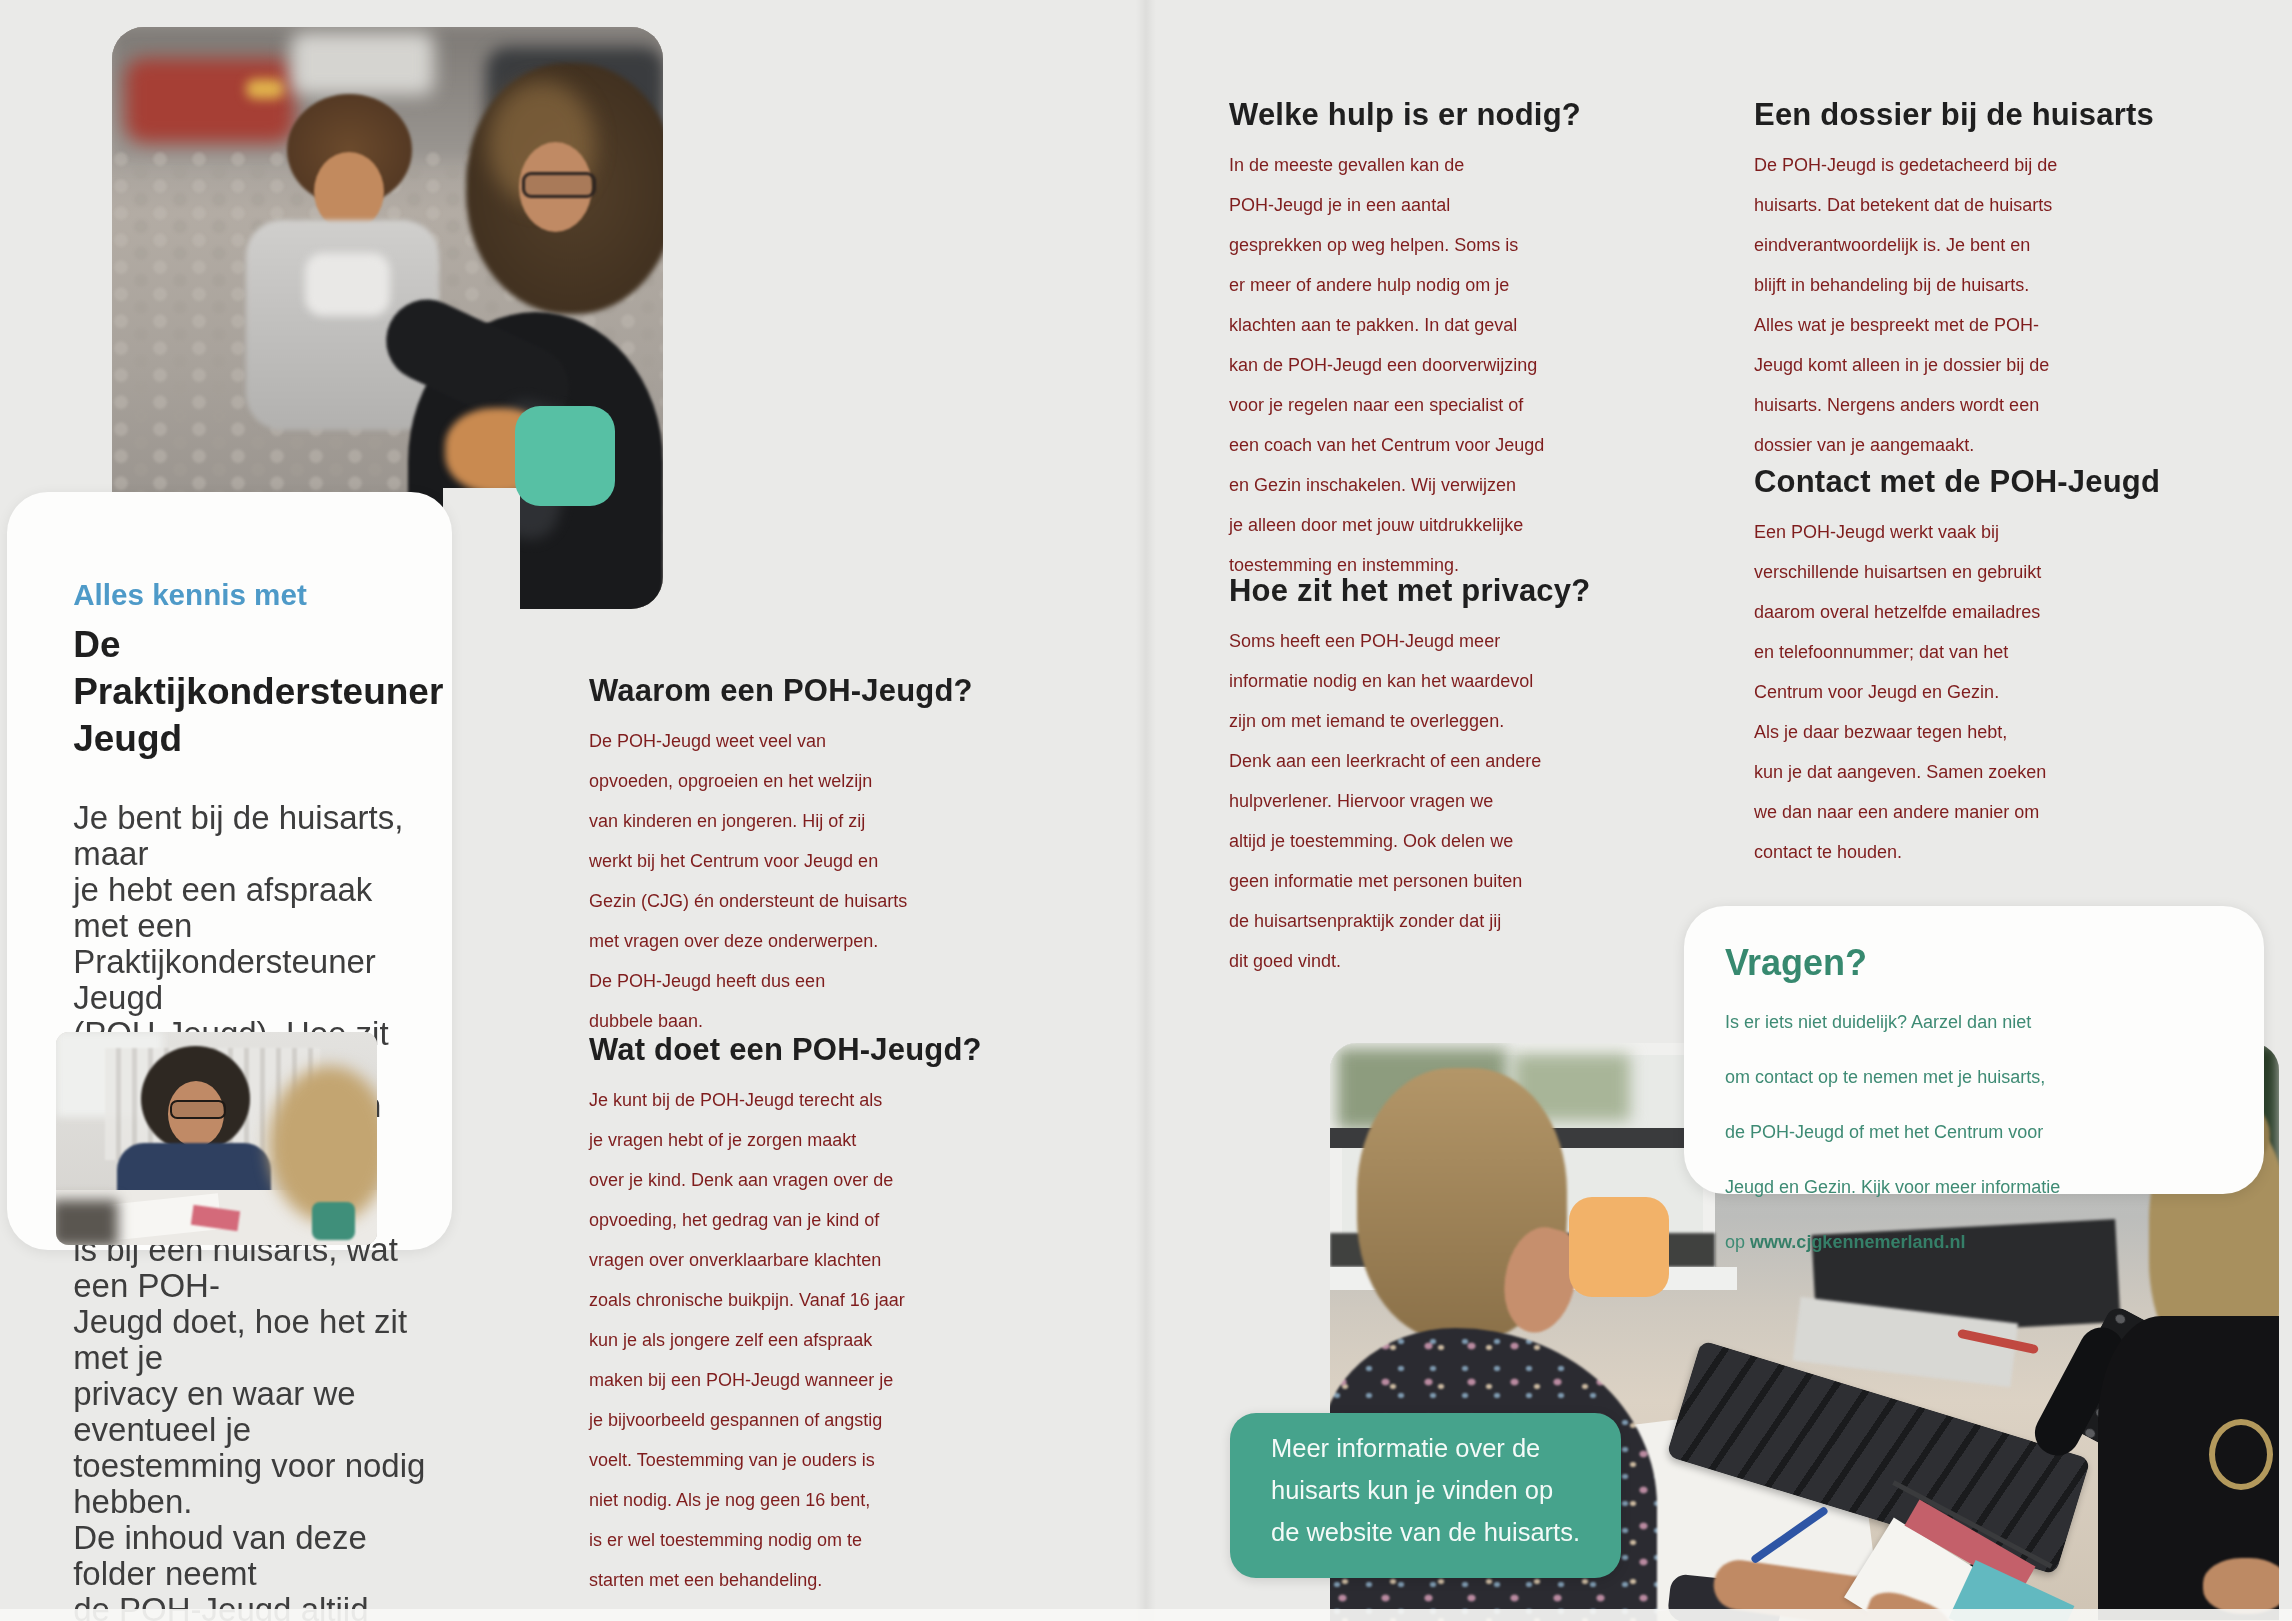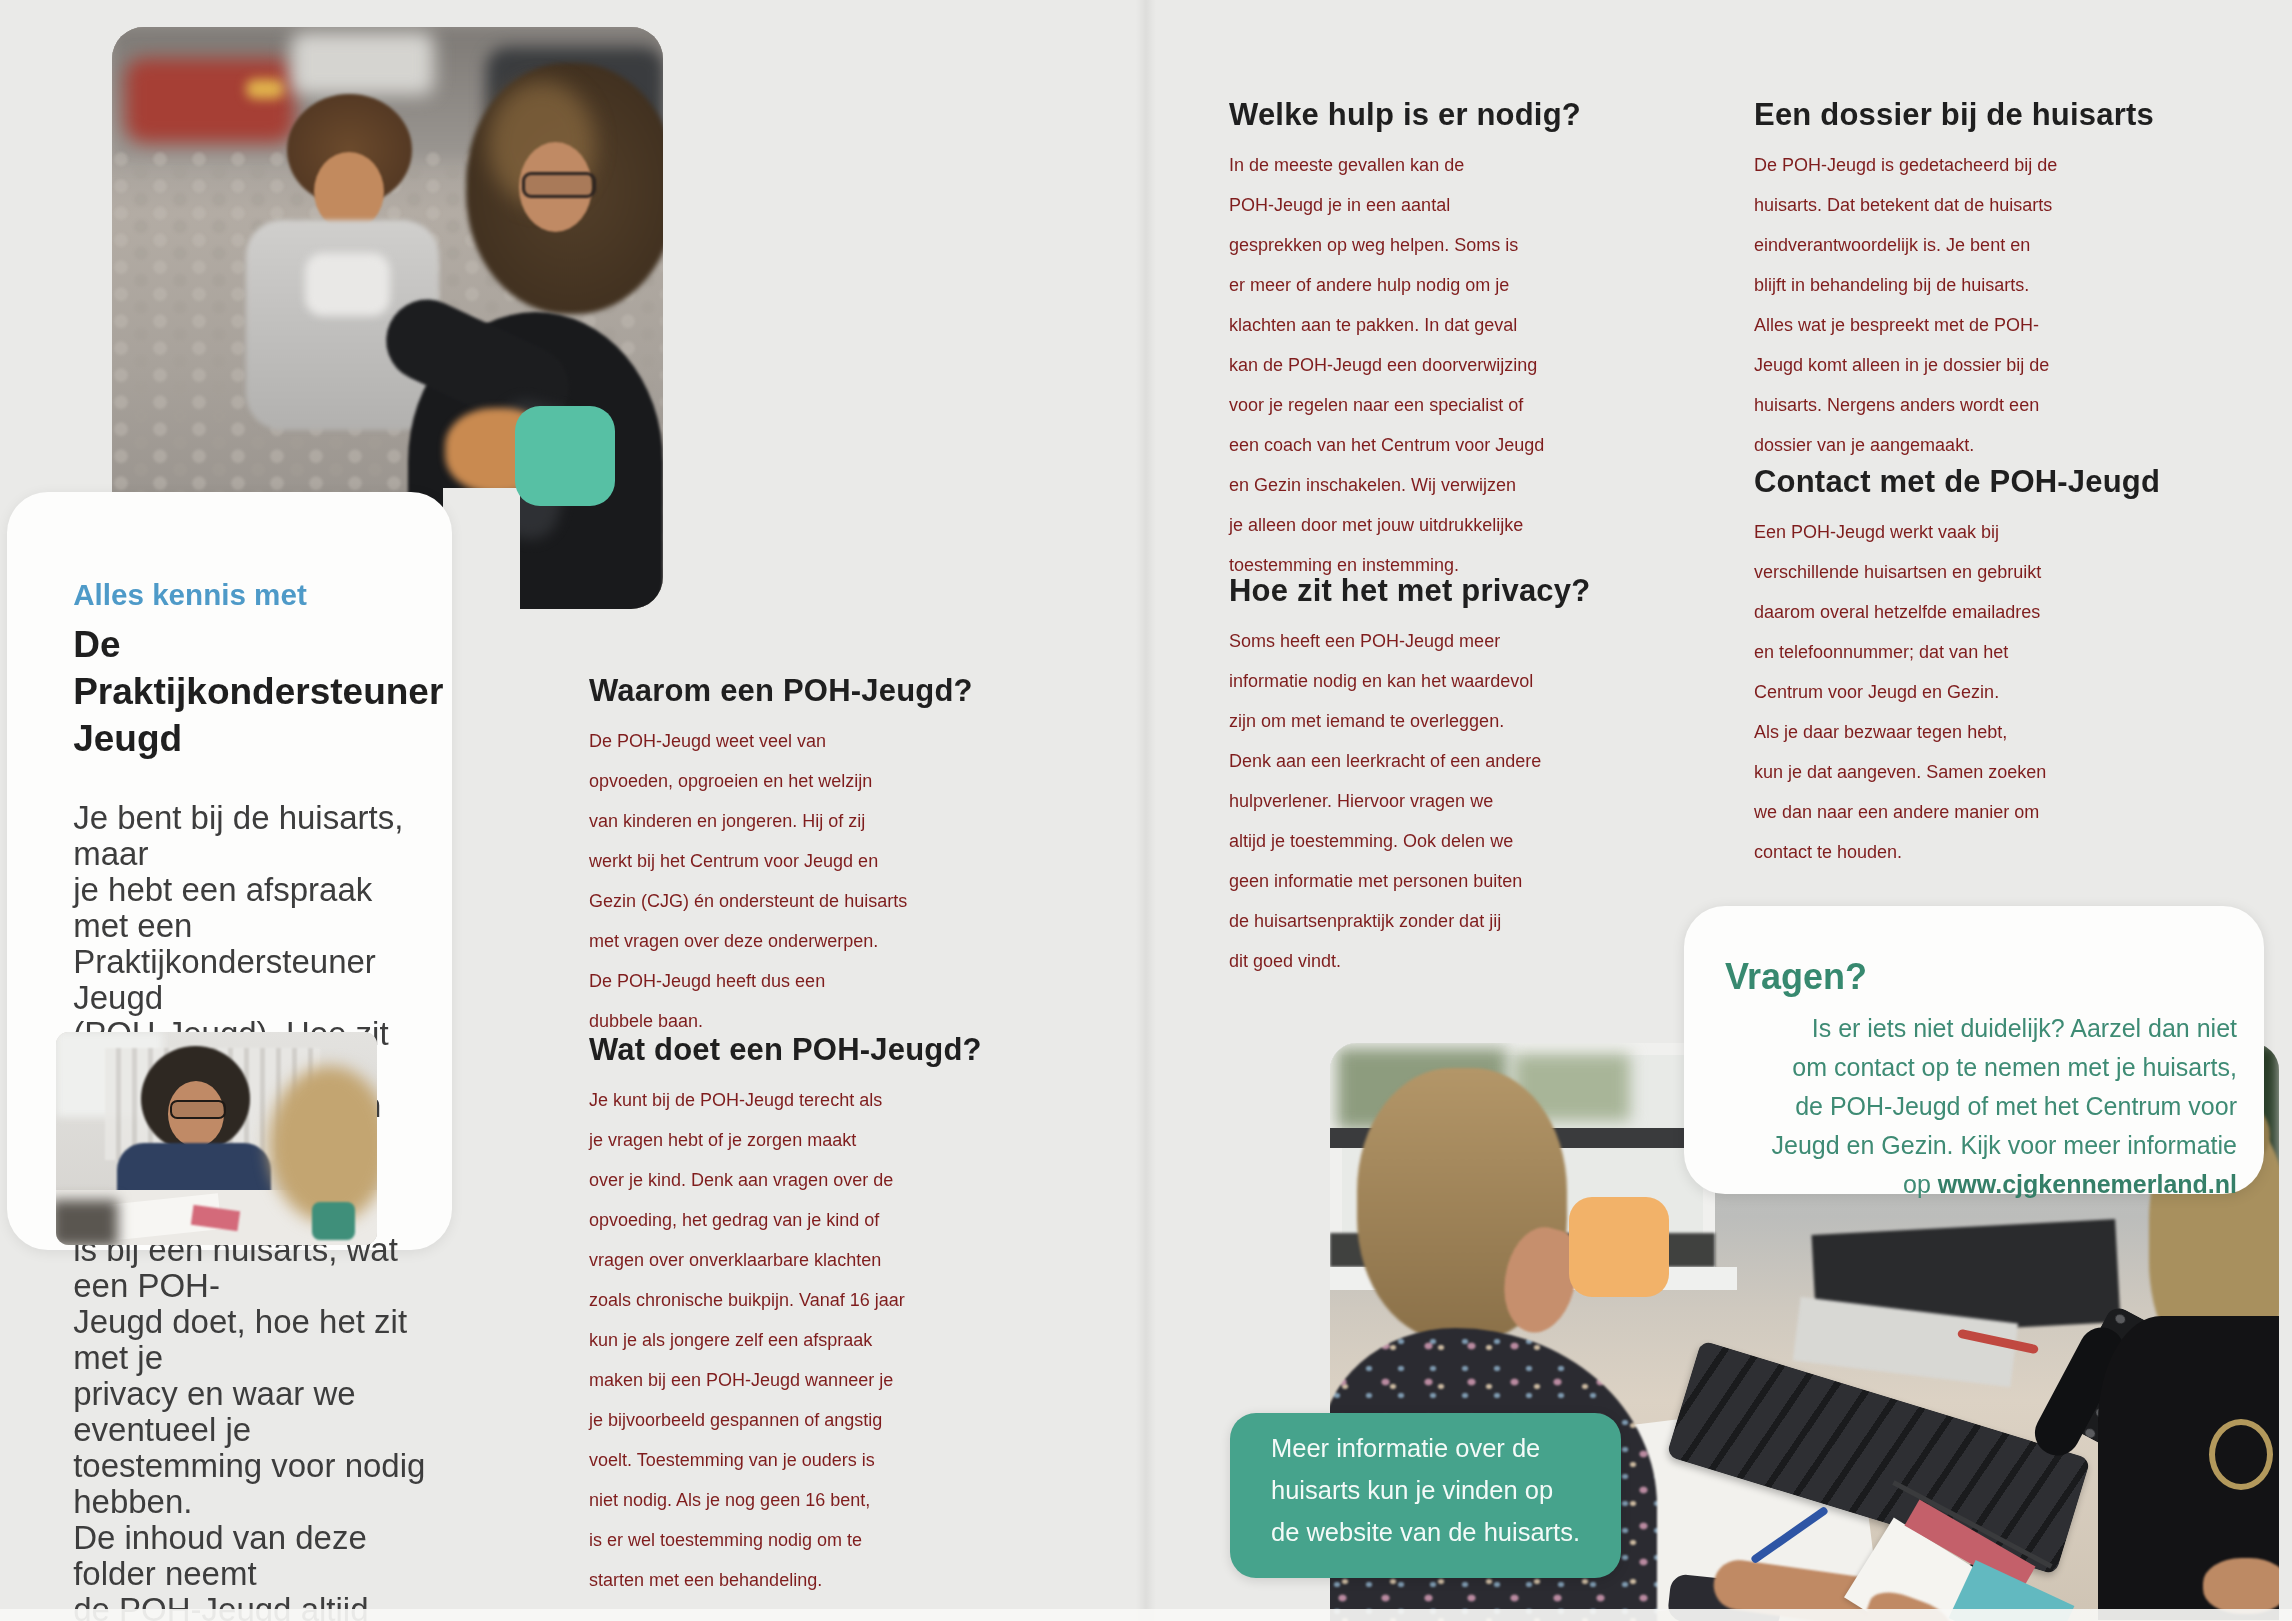--- a/index.html
+++ b/index.html
@@ -13,23 +13,23 @@
   
   .intro-card{left:7.2px;top:492px;width:445px;height:758px;background:#fdfdfc;border-radius:41px;
               box-shadow:0 2.7px 12.5px rgba(0,0,0,.07);z-index:6;}
   .intro-inner{position:absolute;left:66px;top:86px;right:21.5px;}
   .kicker{margin:0;font-size:29.6px;font-weight:bold;color:#4e9ac8;}
   .intro-title{margin:9px 0 0;font-size:37px;line-height:47px;font-weight:bold;color:#1f1f1f;}
   .intro-body{margin:38px 0 7px;font-size:33px;line-height:36px;color:#3d3d3d;}
   
   .vragen-card{left:1684px;top:906px;width:580px;height:288px;background:#fdfdfc;border-radius:41px;
                box-shadow:0 2.7px 12.5px rgba(0,0,0,.10);z-index:6;}
-  .vragen-inner{position:absolute;left:41px;top:50px;right:27px;}
+  .vragen-inner{position:absolute;left:41px;top:36px;right:27px;}
   .vragen-h{margin:0;font-size:36px;font-weight:bold;color:#37896f;}
-  .vragen-b{margin:10.7px 0 0;font-size:25px;line-height:39px;color:#3e8b74;text-align:right;}
+  .vragen-b{margin:10.7px 0 0;font-size:18px;line-height:55px;color:#3e8b74;}
   .vragen-b strong{font-weight:bold;color:#357f68;}
   .info-card{left:1230px;top:1413px;width:391px;height:165px;background:#46a38c;border-radius:26px;
              box-shadow:0 2.7px 10.7px rgba(0,0,0,.12);z-index:6;}
   .info-text{position:absolute;left:41px;top:14.3px;margin:0;font-size:25.5px;line-height:42px;color:#f4faf8;}
   
   .teal-sq{left:515px;top:406px;width:100px;height:100px;border-radius:25px;background:#57c0a4;z-index:5;}
   .orange-sq{left:1569px;top:1197px;width:100px;height:100px;border-radius:23px;background:#f2b269;z-index:5;}
   
   .photo{overflow:hidden;}
   .photo > div{position:absolute;}

